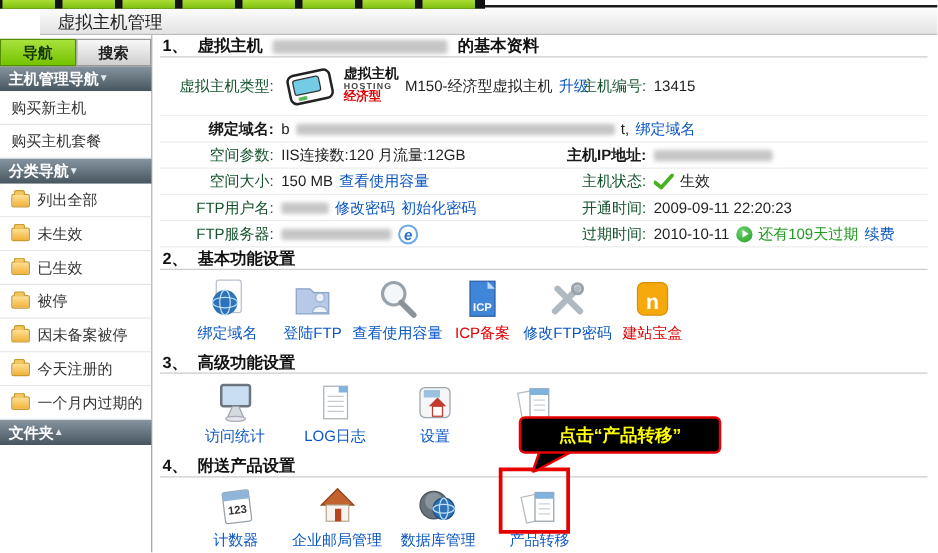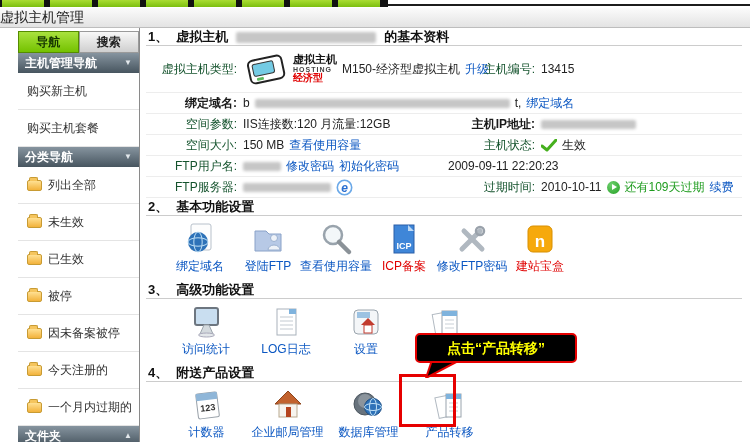--- a/index.html
+++ b/index.html
@@ -9,34 +9,34 @@
     font-size:12px; color:#333; background:#fff; position:relative;
   }
   
   .topstrip { position:relative; height:8px; background:#fff; }
   .strip-black { position:absolute; left:0; top:0; width:388px; height:7px; background:#121212;
     display:flex; gap:6px; padding-left:2px; align-items:stretch; }
   .seg { width:42px; background:linear-gradient(#aadd33,#7cbf0e); }
   .strip-line { position:absolute; left:388px; right:0; top:4px; height:2px; background:#1c1c1c; }
   
   .titlebar { height:20px; background:linear-gradient(#fbfbfb,#e3e3e3);
-    border-bottom:1px solid #bdbdbd; line-height:19px; 
-    font-size:14px; color:#222; }
-  
-  .layout { display:flex; height:414px;margin-left:18px; }
+    border-bottom:1px solid #bdbdbd; line-height:19px; padding-left:14px;
+    font-size:14px; color:#222;margin-left:32px; }
+  
+  .layout { display:flex; height:414px; }
   .sidebar { width:122px; flex:0 0 122px; background:#fff; border-right:1px solid #8a8a8a; }
   .tabs { display:flex; height:25px; padding-top:3px; background:#fff; }
   .tab { flex:1; text-align:center; line-height:21px; font-weight:bold; font-size:12px;
     border:1px solid #9a9a9a; background:linear-gradient(#f8f8f8,#cfcfcf); color:#222; cursor:pointer; }
   .tab.active { background:linear-gradient(#a9e23e,#74c200); border-color:#558c00; color:#143300; }
   .side-header { height:20px; background:linear-gradient(#8py); background:linear-gradient(#86949f,#47555f);
     color:#fff; font-weight:bold; font-size:12px; line-height:20px; padding:0 7px;
-    display:flex; justify-content:space-between; align-items:center; cursor:pointer; }
+    display:flex; align-items:center; cursor:pointer; }
   .side-arrow { font-size:8px; color:#e3e8ec; }
-  .side-item { height:37px; border-bottom:1px solid #e4e4e4; padding-left:9px;
+  .side-item { height:27px; border-bottom:1px solid #e4e4e4; padding-left:9px;
     display:flex; align-items:center; gap:6px; font-size:12px; color:#333; cursor:pointer; background:#fff; }
   .fold { width:15px; height:11px; background:linear-gradient(#ffe092,#f2b23b);
     border:1px solid #c89b33; border-radius:2px; position:relative; flex:0 0 auto; }
   .fold::before { content:""; position:absolute; top:-4px; left:1px; width:7px; height:3px;
     background:#f5c55e; border:1px solid #c89b33; border-bottom:none; border-radius:2px 2px 0 0; }
   
   .main { flex:1; background:#fff; padding:0 8px 0 6px; position:relative; }
   .sec-head { display:flex; align-items:center; gap:8px; font-weight:bold; font-size:13px;
     color:#111; padding:3px 2px 2px 2px; border-bottom:1px solid #ccc; height:18px; }
   .blurred { display:inline-block; background:#c6c6c6; border-radius:2px; filter:blur(1.6px);
@@ -226,20 +226,21 @@
         </div>
       </div>
 
       <div class="irow">
         <div class="ilabel">FTP用户名:</div>
         <div class="ival">
           <span class="blurred" style="width:38px;height:9px;"></span>
           <a class="lnk">修改密码</a>
           <a class="lnk">初始化密码</a>
         </div>
+        <div class="ilabel">开通时间:</div>
         <div class="ival">2009-09-11 22:20:23</div>
       </div>
 
       <div class="irow">
         <div class="ilabel">FTP服务器:</div>
         <div class="ival">
           <span class="blurred" style="width:88px;height:9px;"></span>
           <svg width="17" height="17" viewBox="0 0 17 17">
             <circle cx="8.5" cy="8.5" r="7.2" fill="none" stroke="#6aa8e8" stroke-width="1.6"></circle>
             <text x="8.5" y="13" text-anchor="middle" font-size="12" font-style="italic" font-weight="bold" fill="#2a6fd0">e</text>

